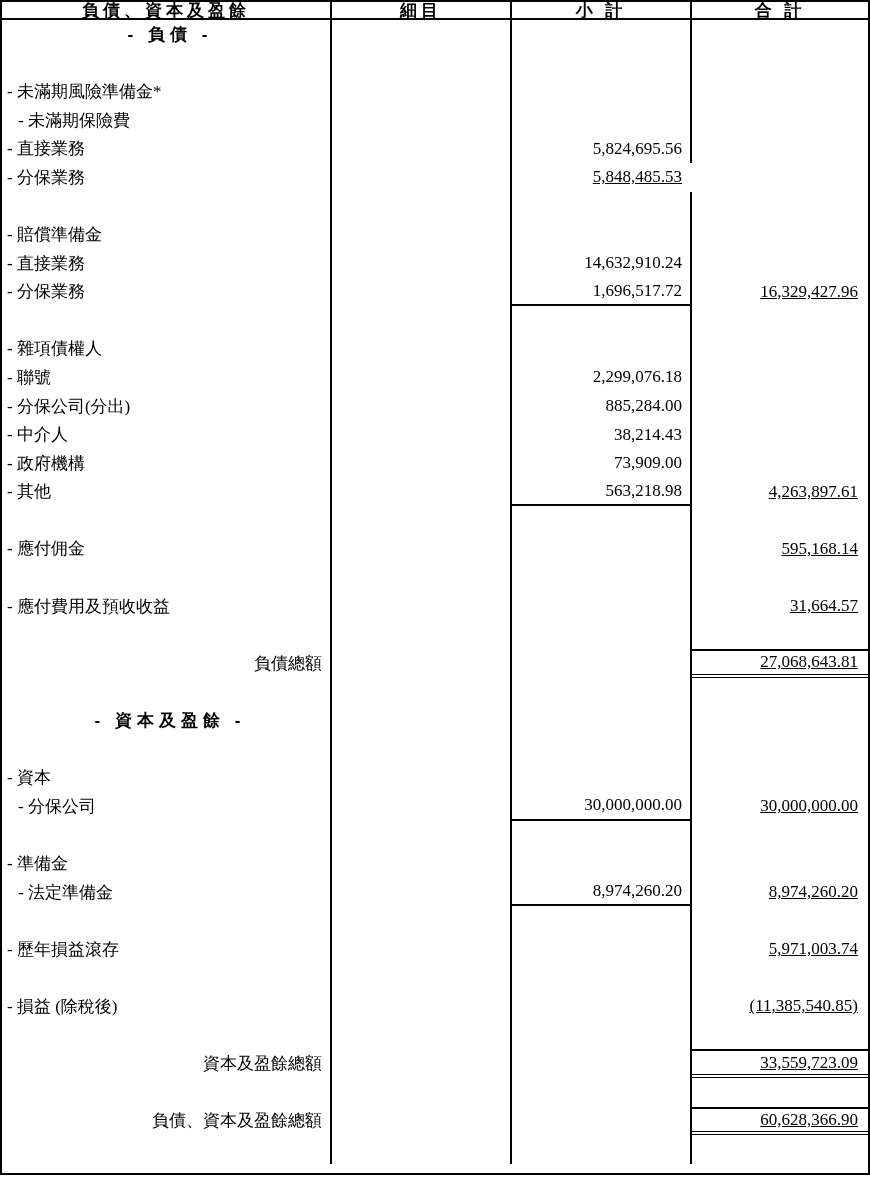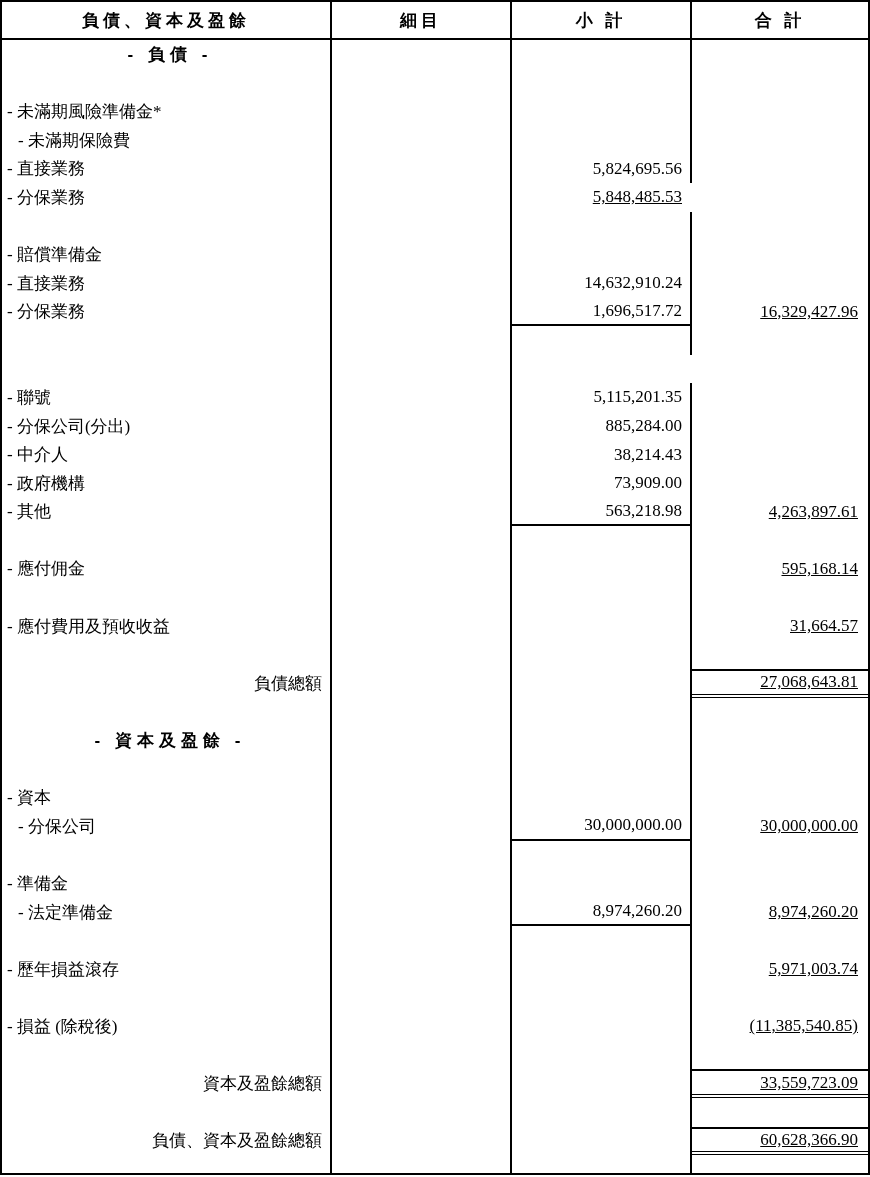--- a/index.html
+++ b/index.html
@@ -16,21 +16,21 @@
   .sheet{
     position:absolute;left:0;top:0;
     width:870px;height:1175px;
     border:2px solid #000;
     box-sizing:border-box;
     overflow:hidden;
   }
   .hdr{
     display:grid;
     grid-template-columns:330px 180px 180px 176px;
-    height:38px;
+    height:18px;
     border-bottom:2px solid #000;
     box-sizing:border-box;
   }
   .hdr .hc{
     display:flex;align-items:center;justify-content:center;
     font-family:"Liberation Sans","DejaVu Sans",sans-serif;
     font-weight:bold;
     letter-spacing:4px;
     box-sizing:border-box;
     border-right:2px solid #000;
@@ -141,28 +141,29 @@
           <div class="cell c-sub">1,696,517.72</div>
           <div class="cell c-total">16,329,427.96</div>
         </div>
         <div class="row">
           <div class="cell c-label"></div>
           <div class="cell c-detail"></div>
           <div class="cell c-sub"></div>
           <div class="cell c-total"></div>
         </div>
         <div class="row">
+          <div class="cell c-label">- 雜項債權人</div>
           <div class="cell c-detail"></div>
           <div class="cell c-sub"></div>
           <div class="cell c-total"></div>
         </div>
         <div class="row">
           <div class="cell c-label ind2">- 聯號</div>
           <div class="cell c-detail"></div>
-          <div class="cell c-sub">5,115,201.35</div>
+          <div class="cell c-sub">2,299,076.18</div>
           <div class="cell c-total"></div>
         </div>
         <div class="row">
           <div class="cell c-label ind2">- 分保公司(分出)</div>
           <div class="cell c-detail"></div>
           <div class="cell c-sub">885,284.00</div>
           <div class="cell c-total"></div>
         </div>
         <div class="row">
           <div class="cell c-label ind2">- 中介人</div>

